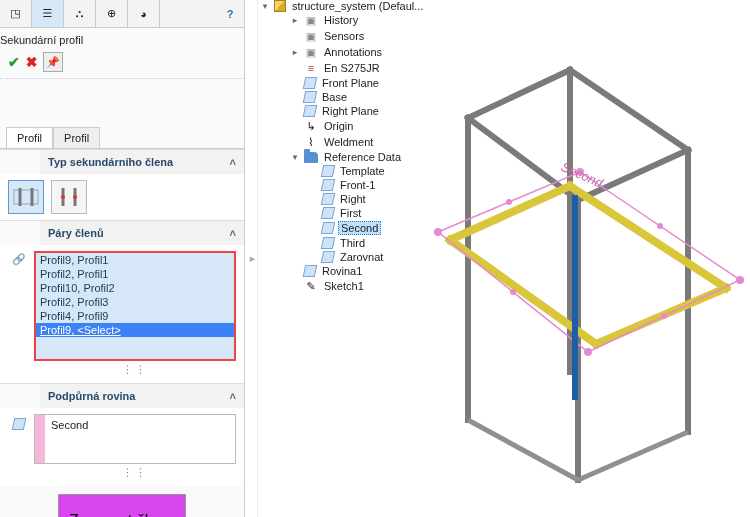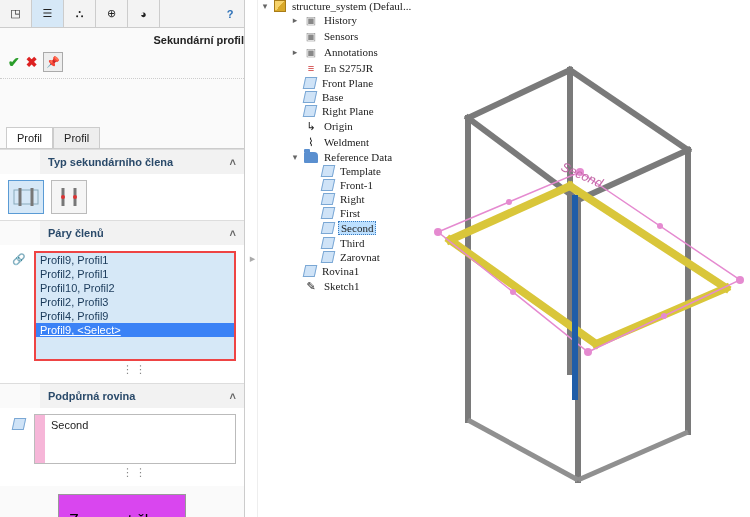--- a/index.html
+++ b/index.html
@@ -4,21 +4,21 @@
 <style>
   * { box-sizing: border-box; font-family: "Segoe UI", Arial, sans-serif; }
   body { margin: 0; background: #fff; font-size: 11px; color: #222; width: 750px; height: 517px; overflow: hidden; position: relative; }
 
   .left-panel { position: absolute; left: 0; top: 0; width: 245px; height: 517px; border-right: 1px solid #ccc; background: #fafafa; }
   .tabstrip { display: flex; height: 28px; border-bottom: 1px solid #ccc; background: #f3f3f3; }
   .tabstrip .tab { width: 32px; display: flex; align-items: center; justify-content: center; border-right: 1px solid #ccc; }
   .tabstrip .tab.active { background: #d6e8f7; }
   .tabstrip .help { margin-left: auto; width: 28px; display: flex; align-items: center; justify-content: center; color: #2a6fb7; font-weight: bold; }
 
-  .panel-title { text-align: right; font-weight: bold; padding: 6px 0 4px; }
+  .panel-title { text-align: left; font-weight: normal; padding: 6px 0 4px; }
   .cmdrow { display: flex; align-items: center; gap: 6px; padding: 2px 8px 6px; border-bottom: 1px dotted #ccc; }
   .cmdrow .ok { color: #2a9d2a; font-size: 14px; font-weight: bold; }
   .cmdrow .cancel { color: #d22; font-size: 14px; font-weight: bold; }
   .cmdrow .pin { width: 20px; height: 20px; border: 1px solid #aaa; background: #eee; display: flex; align-items: center; justify-content: center; }
 
   .subtabs { display: flex; padding: 4px 6px 0; gap: 0; border-bottom: 1px solid #ccc; }
   .subtab { padding: 4px 10px; border: 1px solid #ccc; border-bottom: none; background: #eee; font-size: 11px; margin-top: 44px; }
   .subtab.active { background: #fff; }
 
   .section { border-top: 1px solid #ddd; }
@@ -46,21 +46,21 @@
   .centerrow { display: flex; justify-content: center; padding: 8px 0; }
   .btn { padding: 17px 10px; border: 1px solid #999; background: #d946ef; font-size: 16px; }
 
   .tree-panel { position: absolute; left: 260px; top: 0; width: 180px; padding-top: 0; }
   .tree-root-trunc { display: flex; align-items: center; gap: 4px; padding-left: 0px; color: #222; }
   .tree { padding: 0 0 0 14px; }
   .tree-item { display: flex; align-items: center; gap: 4px; padding: 1px 0; white-space: nowrap; }
   .tree-item.l1 { padding-left: 16px; }
   .tree-item.l2 { padding-left: 34px; }
   .tree-item.sel .lbl { background: #bde0ff; border: 1px dotted #3a7cc0; padding: 0 2px; }
-  .lbl { padding: 0 2px; font-family: Liberation Serif, serif; }
+  .lbl { padding: 0 2px; }
   .exp { width: 10px; color: #666; font-size: 9px; text-align: center; display: inline-block; }
   .exp.blank { visibility: hidden; }
 
   .icon-sm { width: 14px; height: 14px; display: inline-flex; align-items: center; justify-content: center; }
   .plane-ic { width: 12px; height: 12px; border: 1px solid #7aa7d4; background: #cfe3f7; transform: skewX(-12deg); }
   .folder-ic { width: 14px; height: 11px; background: #5a8fcf; border-radius: 1px 4px 1px 1px; position: relative; }
   .folder-ic::before { content: ""; position: absolute; left: 0; top: -3px; width: 6px; height: 3px; background: #5a8fcf; border-radius: 1px 1px 0 0; }
   .cube-ic { width: 12px; height: 12px; background: linear-gradient(135deg,#f7d36b 50%,#d9a92a 50%); border: 1px solid #a87c18; }
   .gear-ic { color: #888; }
 

